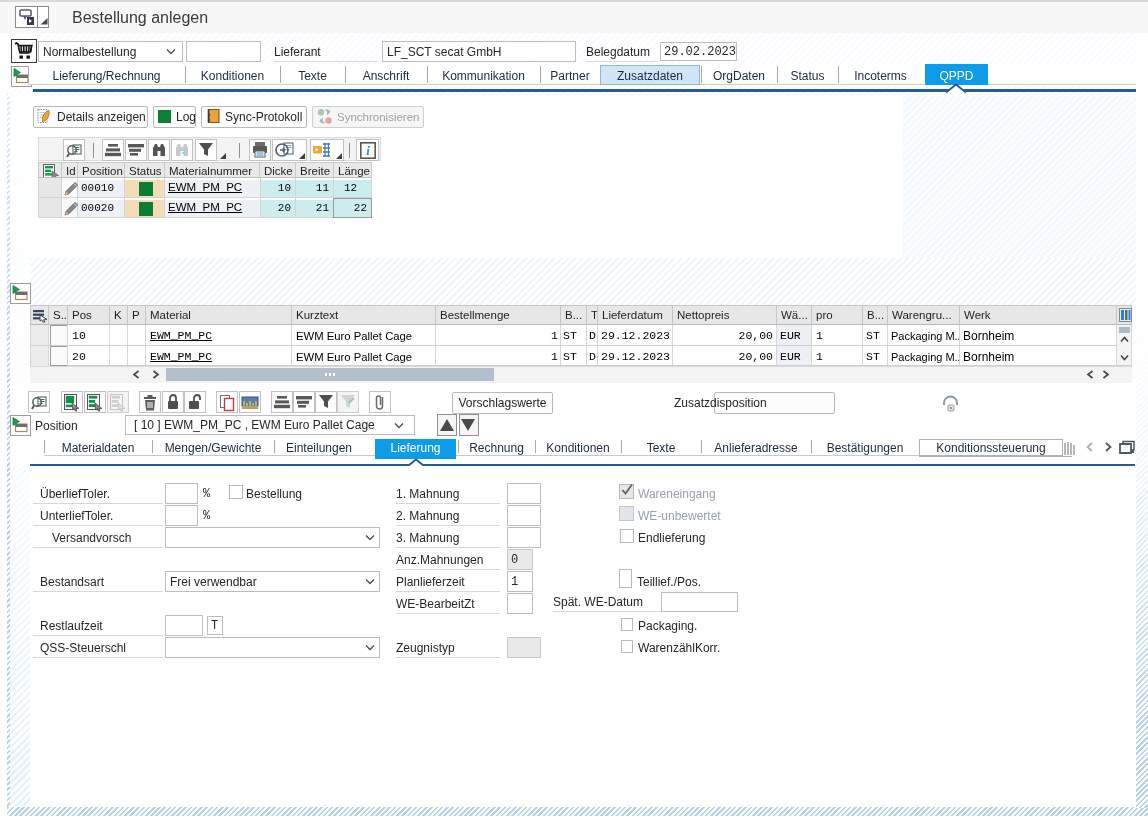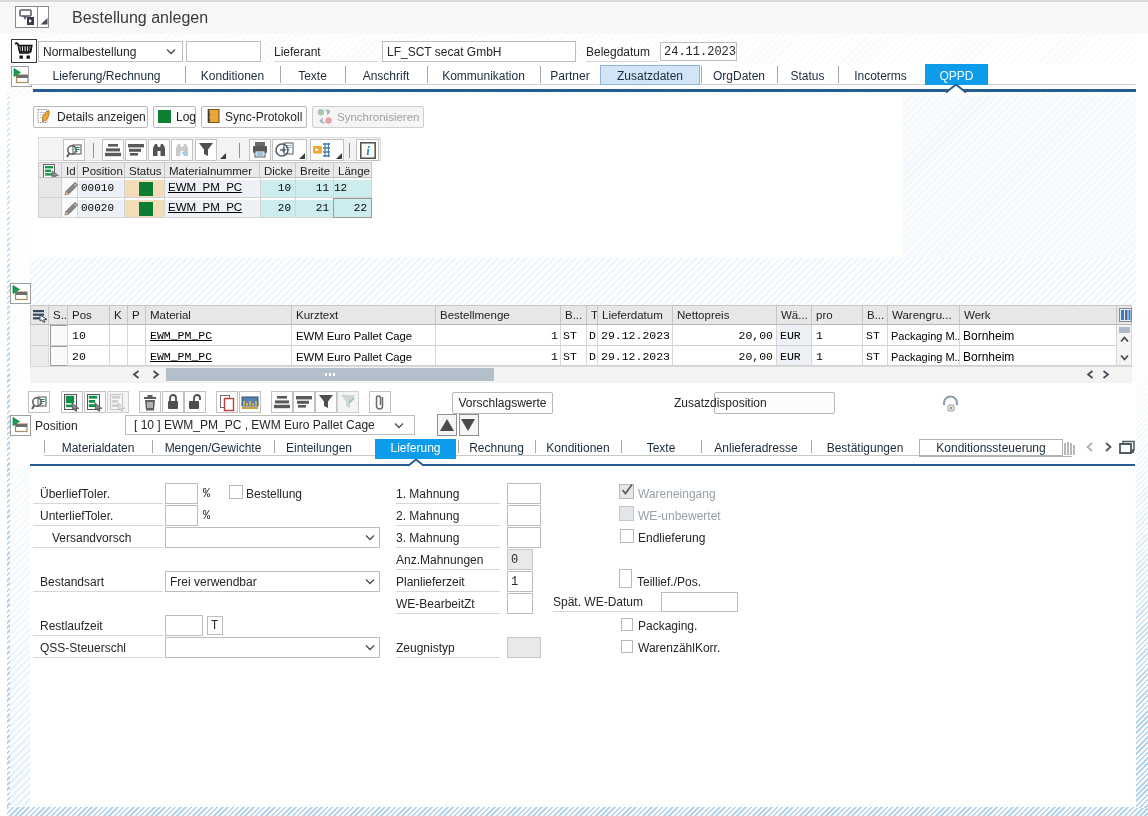--- a/index.html
+++ b/index.html
@@ -68,21 +68,21 @@
 <div class="inp" style="left:186px;top:41px;width:75px;height:21px;"></div>
 
 <div class="lbl" style="left:274px;top:45px;">Lieferant</div>
 <div class="ulin" style="left:274px;top:61px;width:104px;"></div>
 <div class="inp" style="left:382px;top:41px;width:194px;height:21px;"></div>
 <div class="lbl" style="left:387px;top:45px;">LF_SCT secat GmbH</div>
 
 <div class="lbl" style="left:586px;top:45px;">Belegdatum</div>
 <div class="ulin" style="left:586px;top:61px;width:72px;"></div>
 <div class="inp" style="left:660px;top:42px;width:77px;height:19px;"></div>
-<div class="lbl mono" style="left:664px;top:45px;font-size:12px;">24.11.2023</div>
+<div class="lbl mono" style="left:664px;top:45px;font-size:12px;">29.02.2023</div>
 
 <svg style="left:11px;top:66px;" width="21" height="21" viewBox="0 0 21 21">
   <rect x="0.5" y="0.5" width="20" height="20" fill="#fff" stroke="#9d9d9d"></rect>
   <rect x="5.5" y="9" width="11.5" height="7.5" fill="#fdfdfd" stroke="#a98c62" stroke-width="1.2"></rect>
   <rect x="5.5" y="9" width="11.5" height="3" fill="#6e6e6e"></rect>
   <path d="M3 2.5 L9.5 6.5 L3 10.5 Z" fill="#11a04d" stroke="#0a7a39" stroke-width="0.7"></path>
 </svg>
 
 <div class="abs" style="left:28px;top:64px;width:1108px;height:21px;background:#fff;"></div>
 <div class="abs" style="left:28px;top:83.5px;width:1108px;height:1px;background:#cfcfcf;"></div>
@@ -259,21 +259,21 @@
 <div class="g1c" style="left:261px;top:178px;width:35px;">
     <div class="abs" style="left:0px;top:2px;width:34px;height:17px;background:#cdecee;"></div>
     <div class="abs mono" style="left:0;top:4px;width:30px;text-align:right;font-size:11px;">10</div>
   </div>
 <div class="g1c" style="left:296px;top:178px;width:38px;">
     <div class="abs" style="left:0px;top:2px;width:37px;height:17px;background:#cdecee;"></div>
     <div class="abs mono" style="left:0;top:4px;width:33px;text-align:right;font-size:11px;">11</div>
   </div>
 <div class="g1c" style="left:334px;top:178px;width:38px;">
     <div class="abs" style="left:0px;top:2px;width:37px;height:17px;background:#cdecee;"></div>
-    <div class="abs mono" style="left:0;top:4px;width:33px;text-align:left;font-size:11px;">12</div>
+    <div class="abs mono" style="left:0;top:4px;width:33px;text-align:center;font-size:11px;">12</div>
   </div>
 
 <div class="g1c" style="left:38px;top:198px;width:24px;background:#e7e7e7;border-left:1px solid #d4d4d4;"></div>
 <div class="g1c" style="left:62px;top:198px;width:16px;background:#f8f9fa;">
     <svg style="left:2px;top:3px;" width="15" height="15" viewBox="0 0 15 15">
       <path d="M1 14 L2 10.5 L11 1.5 L13.5 4 L4.5 13 Z" fill="#8a8a8a" stroke="#5f5f5f" stroke-width="1"></path>
       <path d="M10 2.5 L12.5 5" stroke="#fff" stroke-width="0.8"></path>
       <path d="M1 14 L2 10.5 L4.5 13 Z" fill="#e8b87f"></path>
     </svg>
   </div>

